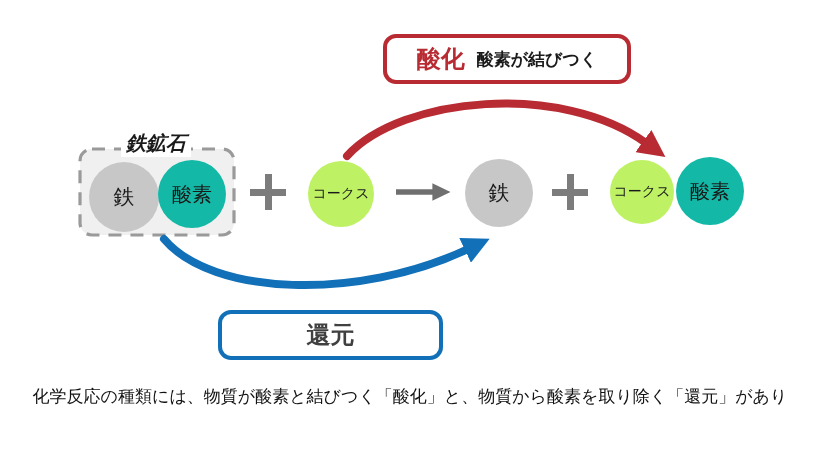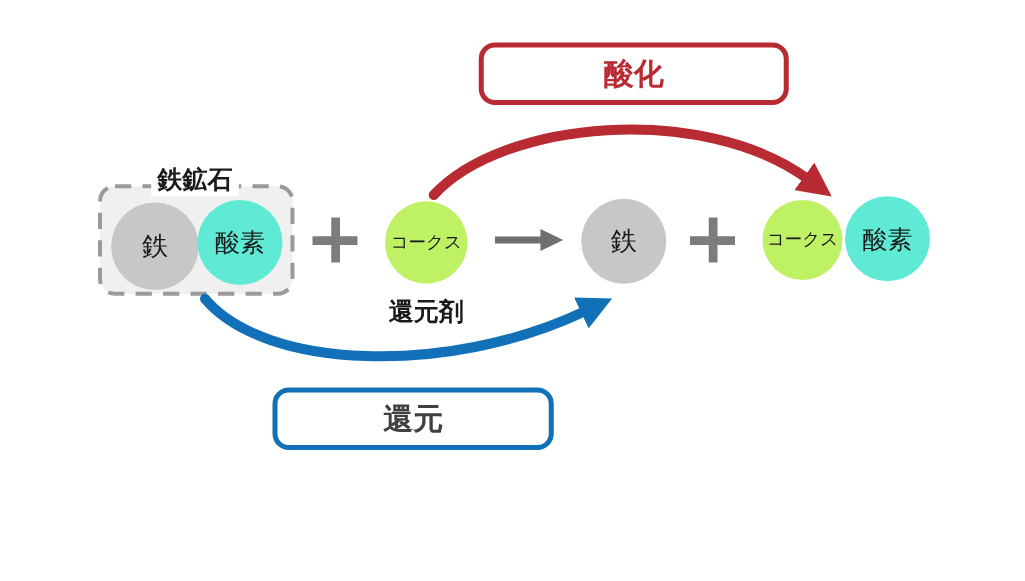--- a/index.html
+++ b/index.html
@@ -7,26 +7,26 @@
     position:relative;width:820px;height:465px;background:#ffffff;overflow:hidden;
     font-family:"Liberation Sans","DejaVu Sans",sans-serif;color:#1a1a1a;
   }
   #arrow-layer{position:absolute;left:0;top:0;width:820px;height:465px;z-index:0;}
 
   .circle{
     position:absolute;border-radius:50%;display:flex;align-items:center;justify-content:center;
     z-index:2;white-space:nowrap;color:#1a1a1a;
   }
   .c-gray{background:#c7c7c7;}
-  .c-orange{background:#5eead4;}
+  .c-orange{background:#14b8a6;}
   .c-yellow{background:#bef264;}
 
   .ore-label{
     position:absolute;left:156px;top:130px;transform:translateX(-50%);
-    font-size:20px;font-weight:bold;background:#ffffff;padding:0 5px;z-index:3;white-space:nowrap;
+    font-size:20px;font-weight:bold;background:#ffffff;padding:0 5px;z-index:3;white-space:nowrap;font-style:italic;
   }
   .caption{
     position:absolute;left:341px;top:236px;transform:translateX(-50%);
     font-size:20px;font-weight:bold;z-index:2;white-space:nowrap;
   }
 
   .plus{position:absolute;width:36px;height:36px;z-index:2;}
   .plus i{position:absolute;background:#7c7c7c;display:block;}
   .plus .h{left:0;top:14.5px;width:36px;height:7px;}
   .plus .v{left:14.5px;top:0;width:7px;height:36px;}
@@ -74,36 +74,37 @@
 
   <div class="circle c-gray" style="left:89px;top:162px;width:70px;height:70px;font-size:21px;">鉄</div>
   <div class="circle c-orange" style="left:158px;top:160px;width:68px;height:68px;font-size:20px;">酸素</div>
 
   <div class="plus" style="left:250px;top:174px;">
     <i class="h"></i>
     <i class="v"></i>
   </div>
 
   <div class="circle c-yellow" style="left:308px;top:161px;width:66px;height:66px;font-size:14px;">コークス</div>
-  <div class="caption">還元剤</div>
 
   <div class="circle c-gray" style="left:465px;top:159px;width:68px;height:68px;font-size:21px;">鉄</div>
 
   <div class="plus" style="left:552px;top:174px;">
     <i class="h"></i>
     <i class="v"></i>
   </div>
 
   <div class="circle c-yellow" style="left:610px;top:160px;width:64px;height:64px;font-size:14px;">コークス</div>
   <div class="circle c-orange" style="left:676px;top:157px;width:68px;height:68px;font-size:20px;">酸素</div>
 
   <div class="tagbox" id="oxidation-box">
     <span class="title">酸化</span>
+    <span class="desc">酸素が結びつく</span>
   </div>
 
   <div class="tagbox" id="reduction-box">
     <span class="title">還元</span>
   </div>
 
   <div class="footer">
+    <div>化学反応の種類には、物質が酸素と結びつく「酸化」と、物質から酸素を取り除く「還元」があり</div>
   </div>
 
 </div>
 
 </body></html>

